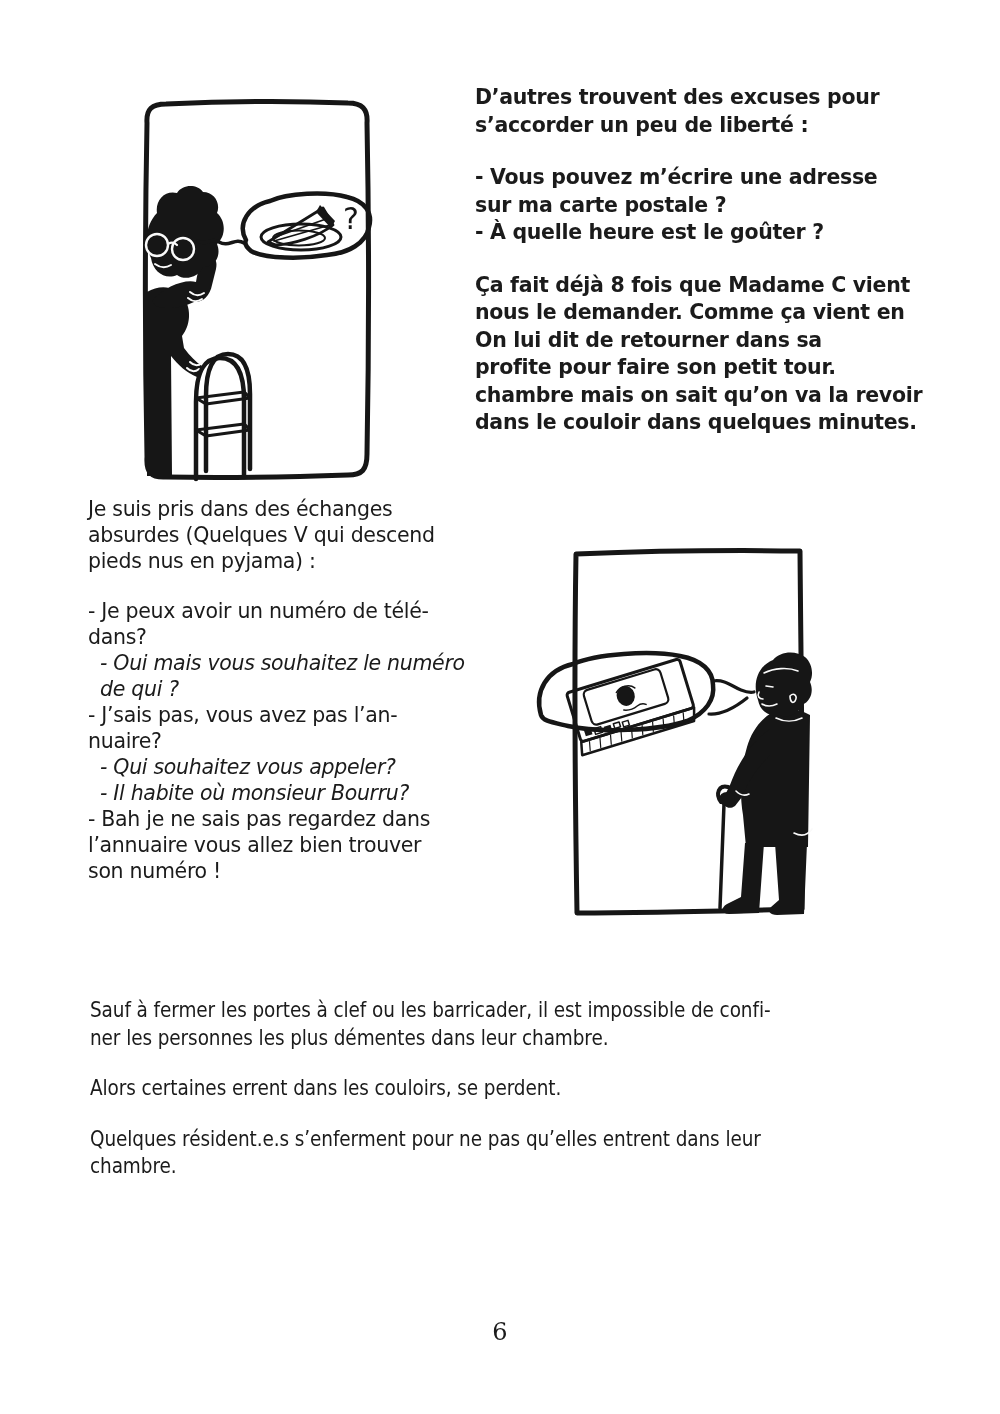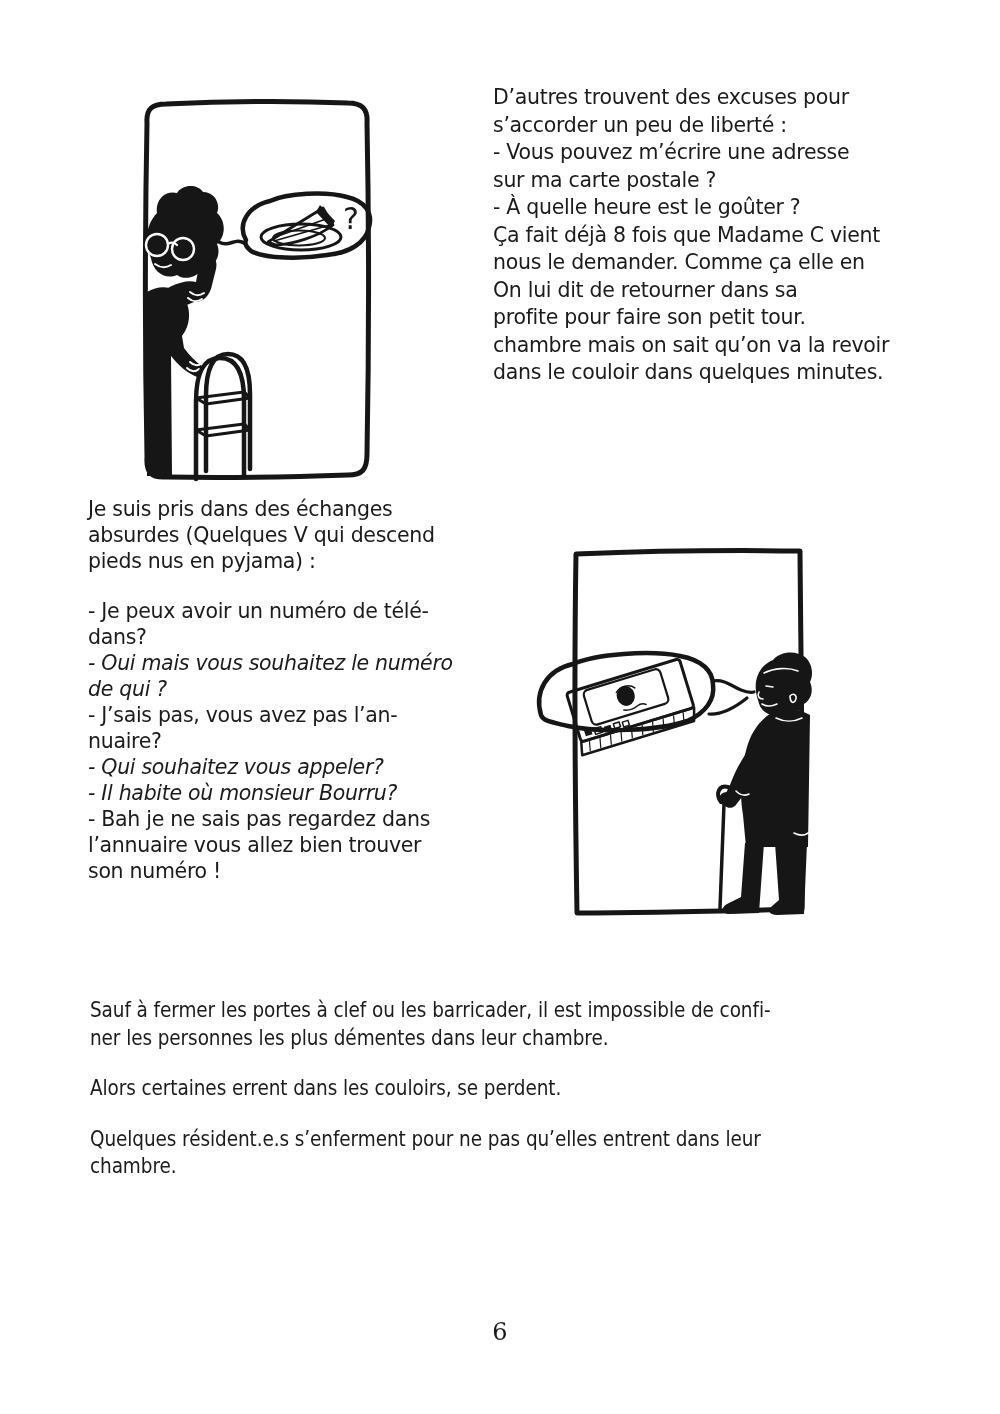--- a/index.html
+++ b/index.html
@@ -10,23 +10,23 @@
     background:#ffffff;
     font-family:"DejaVu Sans", sans-serif;
     color:#1b1b1b;
     overflow:hidden;
   }
   .panel{position:absolute;margin:0;padding:0;}
   .panel svg{display:block;}
   .textblock{position:absolute;font-size:20.5px;letter-spacing:-0.3px;}
   .tline{white-space:nowrap;line-height:27.5px;}
   .tb-middle .tline{line-height:26px;}
-  .it{font-style:italic;}
-  .para + .para{}
-  .tb-topright{left:493px;top:84px;width:430px;}
+  .it{font-style:italic;margin-left:12px;}
+  .para + .para{margin-top:25px;}
+  .tb-topright{left:475px;top:84px;width:430px;font-weight:bold;}
   .tb-middle{left:88px;top:496px;width:420px;}
   .tb-middle .para + .para{margin-top:24px;}
   .tb-bottom{
     left:90px;top:997px;width:980px;
     transform:scaleX(0.9);transform-origin:0 0;
     letter-spacing:-0.1px;
   }
   .tb-bottom .para + .para{margin-top:23px;}
   .pageno{
     position:absolute;left:0;right:0;top:1318px;
@@ -111,21 +111,21 @@
         <div class="tline">D’autres trouvent des excuses pour</div>
         <div class="tline">s’accorder un peu de liberté :</div>
       </div>
     <div class="para">
         <div class="tline">- Vous pouvez m’écrire une adresse</div>
         <div class="tline">sur ma carte postale ?</div>
         <div class="tline">- À quelle heure est le goûter ?</div>
       </div>
     <div class="para">
         <div class="tline">Ça fait déjà 8 fois que Madame C vient</div>
-        <div class="tline">nous le demander. Comme ça elle en</div>
+        <div class="tline">nous le demander. Comme ça vient en</div>
         <div class="tline">On lui dit de retourner dans sa</div>
         <div class="tline">profite pour faire son petit tour.</div>
         <div class="tline">chambre mais on sait qu’on va la revoir</div>
         <div class="tline">dans le couloir dans quelques minutes.</div>
       </div>
   </div>
 
   <div class="textblock tb-middle">
     <div class="para">
         <div class="tline">Je suis pris dans des échanges</div>

